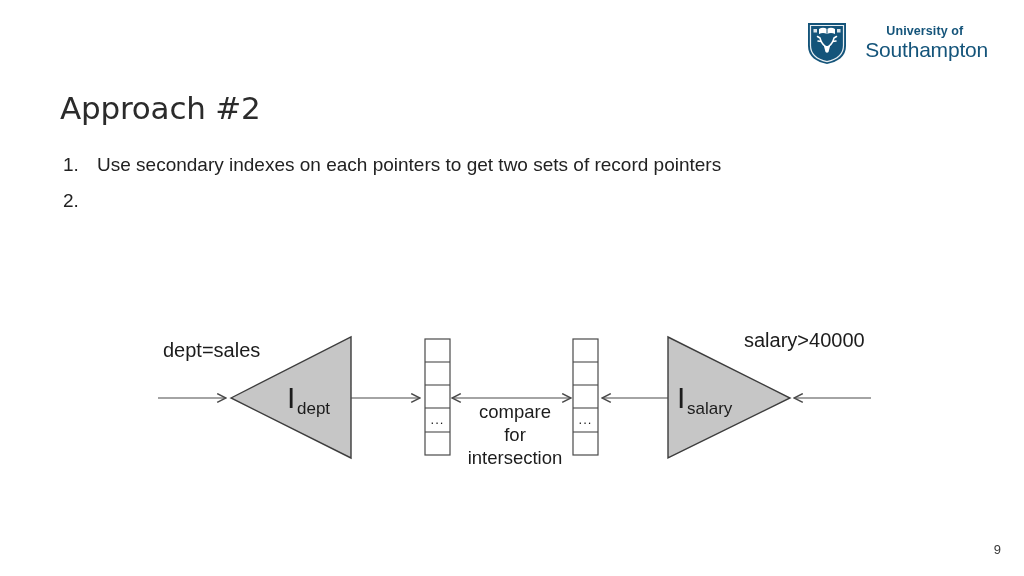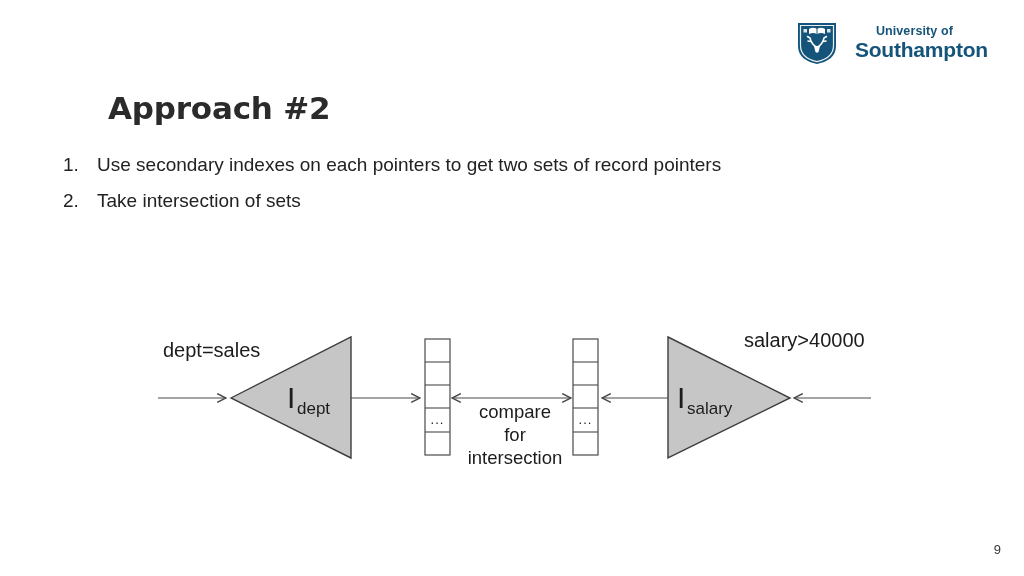--- a/index.html
+++ b/index.html
@@ -16,31 +16,30 @@
   .logo {
     position: absolute; top: 20px; right: 36px;
     display: flex; align-items: center; gap: 15px;
   }
   .logo-text { display: flex; flex-direction: column; color: #14547a; }
   .logo-line1 {
     font-size: 12.5px; font-weight: 700; line-height: 1.1;
     padding-left: 21px; letter-spacing: 0.1px;
   }
   .logo-line2 {
-    font-size: 21px; font-weight: 700; line-height: 1.05;
+    font-size: 21px; font-weight: 400; line-height: 1.05;
     letter-spacing: -0.2px;
   }
 
   
   .slide-title {
     position: absolute; left: 60px; top: 90px;
     font-family: "DejaVu Sans", sans-serif;
-    font-size: 31px; font-weight: 700; color: #2b2b2b;
+    font-size: 31px; font-weight: 400; color: #2b2b2b;
     letter-spacing: -0.2px;
-    margin-left: 48px;
   }
   .steps {
     position: absolute; left: 63px; top: 152px;
     display: flex; flex-direction: column; gap: 11px;
   }
   .step-row { display: flex; font-size: 19px; color: #222222; line-height: 25px; }
   .step-number { width: 34px; flex: 0 0 34px; }
 
   
   .diagram-svg { position: absolute; left: 0; top: 0; }
@@ -74,21 +73,20 @@
 
 <div class="slide-title">Approach #2</div>
 
 <div class="steps">
   <div class="step-row">
     <span class="step-number">1.</span>
     <span class="step-text">Use secondary indexes on each pointers to get two sets of record pointers</span>
   </div>
   <div class="step-row">
     <span class="step-number">2.</span>
-    <span class="step-text">Take intersection of sets</span>
   </div>
 </div>
 
 <svg class="diagram-svg" width="1024" height="576" viewBox="0 0 1024 576">
   <defs>
     <marker id="ah" viewBox="0 0 10 10" refX="9" refY="5" markerWidth="11" markerHeight="11" markerUnits="userSpaceOnUse" orient="auto-start-reverse">
       <path d="M1,1 L9,5 L1,9" fill="none" stroke="#4a4a4a" stroke-width="1.4"></path>
     </marker>
   </defs>
 

